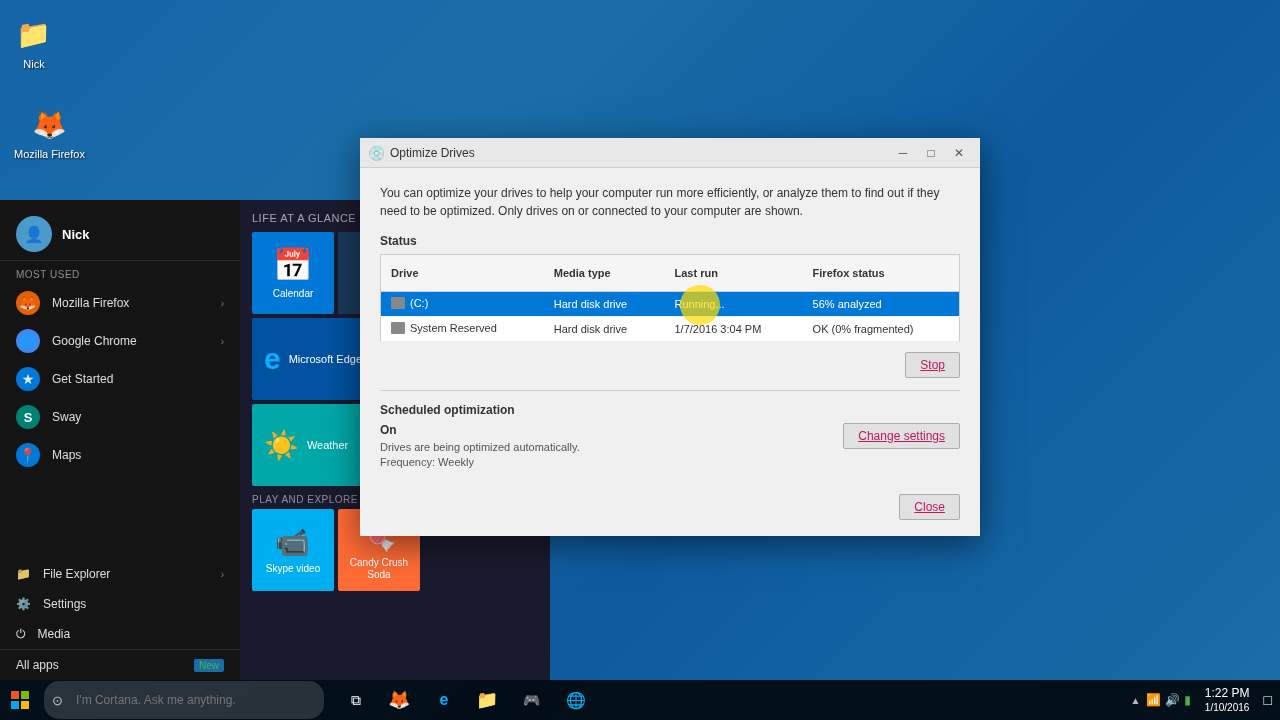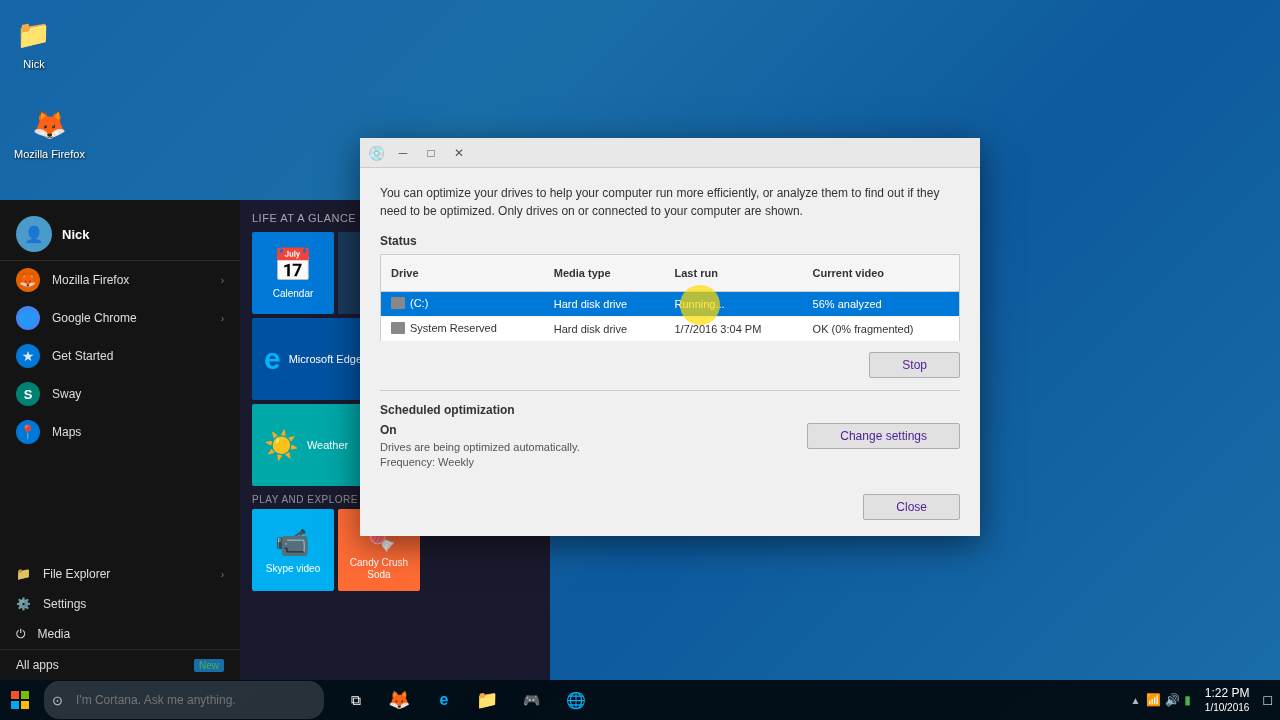--- a/index.html
+++ b/index.html
@@ -394,27 +394,28 @@
       background: #888;
       border-radius: 1px;
       display: inline-block;
     }
     .stop-btn-row {
       display: flex;
       justify-content: flex-end;
       margin-bottom: 12px;
     }
     .win-action-btn {
-      padding: 5px 32px;
+      padding: 5px 14px;
       border: 1px solid #adadad;
       background: #e1e1e1;
       cursor: pointer;
       font-size: 12px;
-      color: #4c1d95;
+      color: #be185d;
       border-radius: 2px;
+      text-decoration: underline;
     }
     .scheduled-section {
       border-top: 1px solid #ccc;
       padding-top: 12px;
     }
     .scheduled-row {
       display: flex;
       align-items: flex-start;
       justify-content: space-between;
       gap: 40px;
@@ -468,20 +469,21 @@
     <span class="icon-label">Mozilla Firefox</span>
   </div>
 
   <div class="start-menu">
 
     <div class="start-left">
       <div class="start-user">
         <div class="start-avatar">👤</div>
         <span class="start-username">Nick</span>
       </div>
+      <div class="start-section-title">Most used</div>
 
       <div class="start-app-item">
         <div class="start-app-icon" style="background:#e66000;">🦊</div>
         <span>Mozilla Firefox</span>
         <span class="start-app-arrow">›</span>
       </div>
       <div class="start-app-item">
         <div class="start-app-icon" style="background:#4285f4;">🌐</div>
         <span>Google Chrome</span>
         <span class="start-app-arrow">›</span>
@@ -553,36 +555,37 @@
           <div style="font-size:28px;">🍬</div>
           <div class="tile-label">Candy Crush Soda</div>
         </div>
       </div>
     </div>
   </div>
 
   <div class="optimize-window">
     <div class="window-titlebar">
       <div class="window-title-icon">💿</div>
+      <span class="window-title-text">Optimize Drives</span>
       <div class="window-controls">
         <button class="win-btn">─</button>
         <button class="win-btn">□</button>
         <button class="win-btn close">✕</button>
       </div>
     </div>
     <div class="window-body">
       <p class="window-desc">You can optimize your drives to help your computer run more efficiently, or analyze them to find out if they need to be optimized. Only drives on or connected to your computer are shown.</p>
       <div class="section-header">Status</div>
       <table class="drives-table">
         <thead>
           <tr>
             <th>Drive</th>
             <th>Media type</th>
             <th>Last run</th>
-            <th>Current video</th>
+            <th>Firefox status</th>
           </tr>
         </thead>
         <tbody>
           <tr class="selected">
             <td>
               <span class="drive-icon">
                 <span class="hdd-icon"></span>
                 <span>(C:)</span>
               </span>
             </td>

